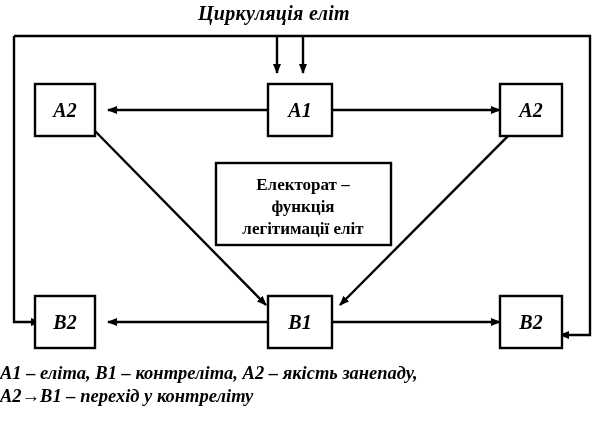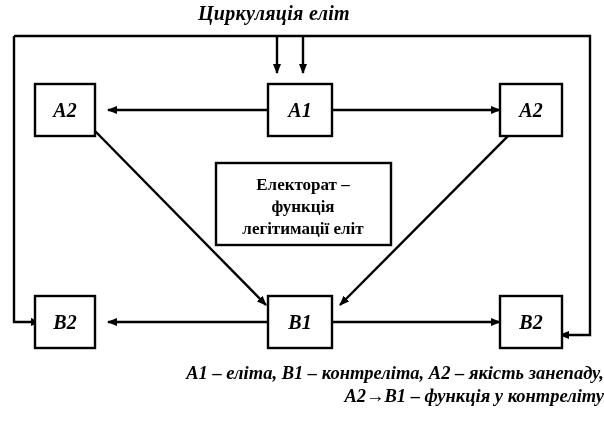--- a/index.html
+++ b/index.html
@@ -51,21 +51,21 @@
     font-family: "Liberation Serif", serif;
     font-weight: bold;
     font-size: 17px;
     text-anchor: middle;
   }
   .legend {
     position: absolute;
     left: 0;
     top: 362px;
     width: 604px;
-    text-align: right;
+    text-align: left;
     font-size: 18.5px;
     font-style: italic;
     font-weight: bold;
     line-height: 23px;
   }
   .legend div { white-space: nowrap; }
 </style>
 </head>
 <body>
 
@@ -132,16 +132,16 @@
     <g>
       <rect x="216" y="163" width="175" height="82" fill="#fff" stroke="#000" stroke-width="2.4"></rect>
       <text class="center-label" x="303" y="190">Електорат –</text>
       <text class="center-label" x="303" y="212">функція</text>
       <text class="center-label" x="303" y="234">легітимації еліт</text>
     </g>
   </svg>
 
   <div class="legend">
     <div>A1 – еліта, B1 – контреліта, A2 – якість занепаду,</div>
-    <div>A2→B1 – функція у контреліту</div>
+    <div>A2→B1 – перехід у контреліту</div>
   </div>
 
 </div>
 
 </body></html>

